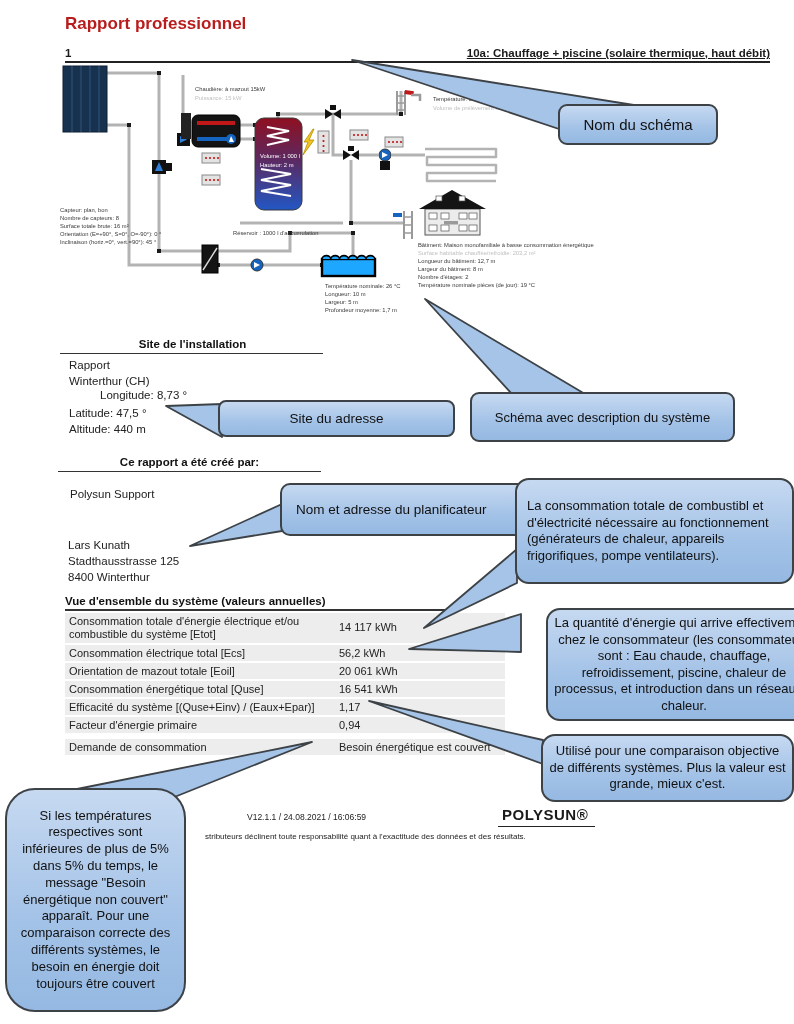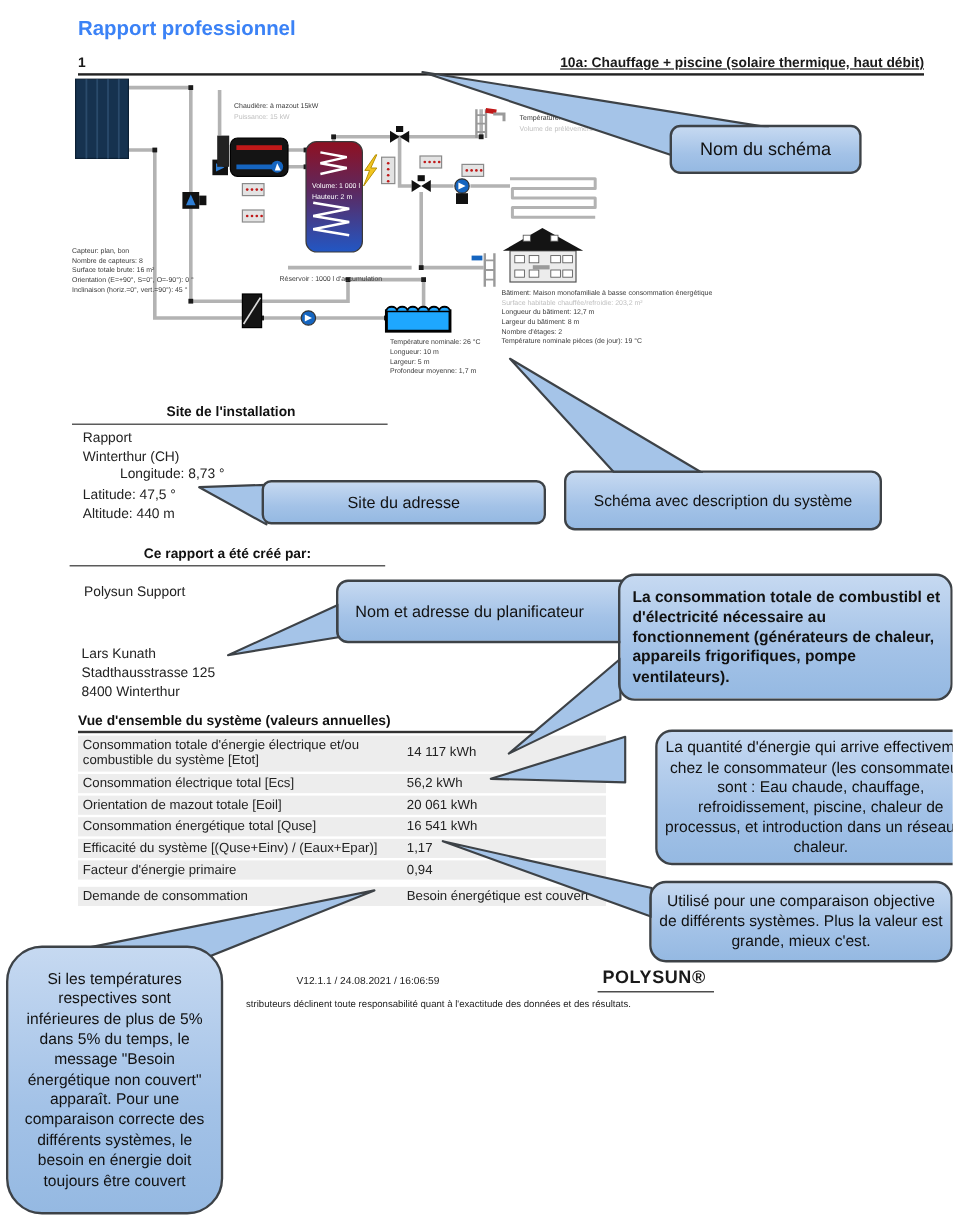--- a/index.html
+++ b/index.html
@@ -1,20 +1,20 @@
 <!DOCTYPE html>
 <html><head>
 <meta charset="utf-8">
 <style>
   html,body{margin:0;padding:0;background:#fff;}
   body{font-family:"Liberation Sans",sans-serif;color:#1a1a1a;}
   #page{position:relative;width:794px;height:1024px;background:#fff;overflow:hidden;}
   .abs{position:absolute;}
   
-  .h1{font-size:17px;font-weight:bold;color:#3b82f6;}
+  .h1{font-size:17px;font-weight:bold;color:#b91c1c;}
   .sec-title{font-size:11.5px;font-weight:bold;color:#111;}
   
   #hdr-row{left:65px;top:42px;width:705px;height:21px;border-bottom:2px solid #222;
            display:flex;justify-content:space-between;align-items:flex-end;padding-bottom:2px;box-sizing:border-box;}
   #hdr-row .num{font-size:11.5px;font-weight:bold;}
   #hdr-row .schema{font-size:11.5px;font-weight:bold;text-decoration:underline;}
   
   #diagram{left:55px;top:63px;width:715px;height:258px;}
   #diagram svg{position:absolute;left:0;top:0;}
   .dlabel{position:absolute;font-size:5.8px;line-height:8px;color:#3a3a3a;white-space:nowrap;}
@@ -309,18 +309,18 @@
       <polygon points="409,649 521,614 521,652"></polygon>
       <polygon points="369,701 543,740 543,764"></polygon>
       <polygon points="312,742 62,792 152,806"></polygon>
     </g>
   </svg>
 
   <div class="callout" style="left:558px;top:104px;width:160px;height:41px;border-radius:9px;font-size:15px;">Nom du schéma</div>
   <div class="callout" style="left:218px;top:400px;width:237px;height:37px;border-radius:8px;font-size:13.5px;">Site du adresse</div>
   <div class="callout" style="left:470px;top:392px;width:265px;height:50px;border-radius:9px;font-size:13px;line-height:17px;padding:2px 18px;">Schéma avec description du système</div>
   <div class="callout left-text" style="left:280px;top:483px;width:258px;height:53px;border-radius:10px;font-size:13.5px;line-height:18px;padding:4px 14px;">Nom et adresse du planificateur</div>
-  <div class="callout left-text" style="left:515px;top:478px;width:279px;height:106px;border-radius:14px;font-size:13px;line-height:16.5px;padding:6px 8px 6px 10px;font-weight:bold;">La consommation totale de combustibl et d'électricité nécessaire au fonctionnement (générateurs de chaleur, appareils frigorifiques, pompe ventilateurs).</div>
+  <div class="callout left-text" style="left:515px;top:478px;width:279px;height:106px;border-radius:14px;font-size:13px;line-height:16.5px;padding:6px 8px 6px 10px;">La consommation totale de combustibl et d'électricité nécessaire au fonctionnement (générateurs de chaleur, appareils frigorifiques, pompe ventilateurs).</div>
   <div class="callout" style="left:518px;top:608px;width:276px;height:113px;border-radius:14px;font-size:13px;line-height:16.5px;padding:4px 4px;margin-left:28px;">La quantité d'énergie qui arrive effectivement chez le consommateur (les consommateurs sont : Eau chaude, chauffage, refroidissement, piscine, chaleur de processus, et introduction dans un réseau de chaleur.</div>
   <div class="callout" style="left:541px;top:734px;width:253px;height:68px;border-radius:14px;font-size:13px;line-height:16.5px;padding:4px 6px;">Utilisé pour une comparaison objective de différents systèmes. Plus la valeur est grande, mieux c'est.</div>
   <div class="callout" style="left:5px;top:788px;width:181px;height:224px;border-radius:30px;font-size:13px;line-height:16.8px;padding:6px 10px;">Si les températures respectives sont inférieures de plus de 5% dans 5% du temps, le message "Besoin énergétique non couvert" apparaît. Pour une comparaison correcte des différents systèmes, le besoin en énergie doit toujours être couvert</div>
 
 </div>
 
 </body></html>

